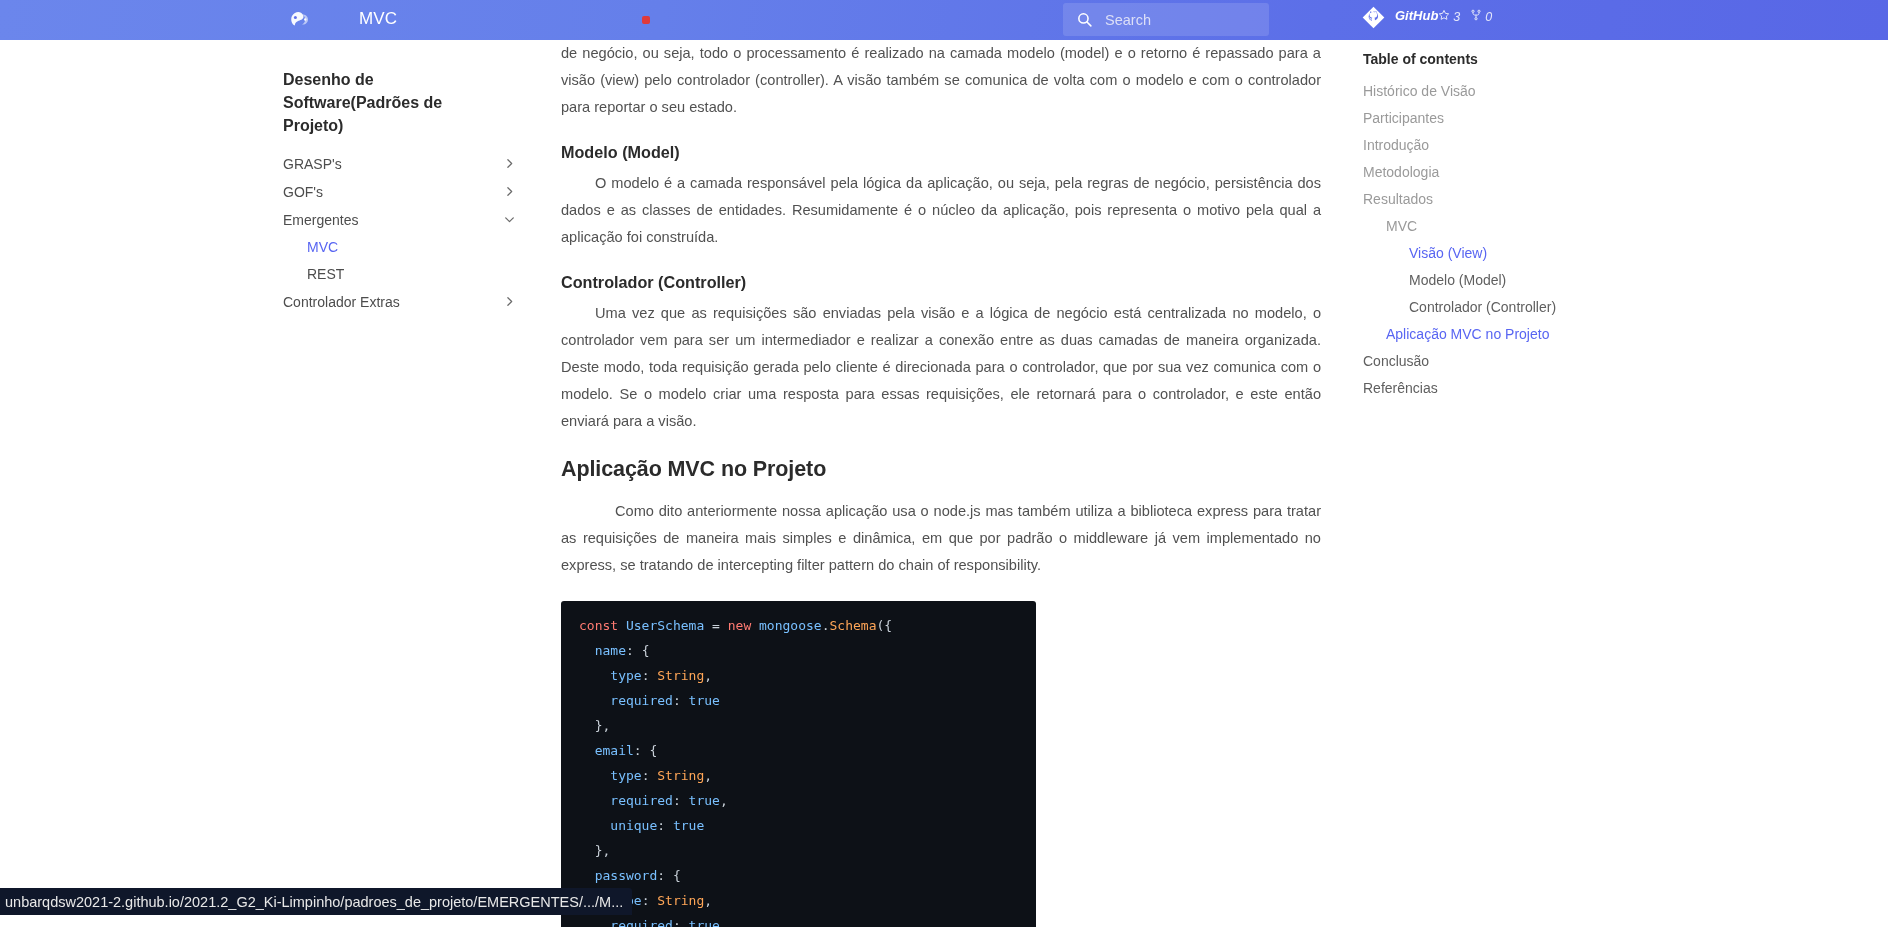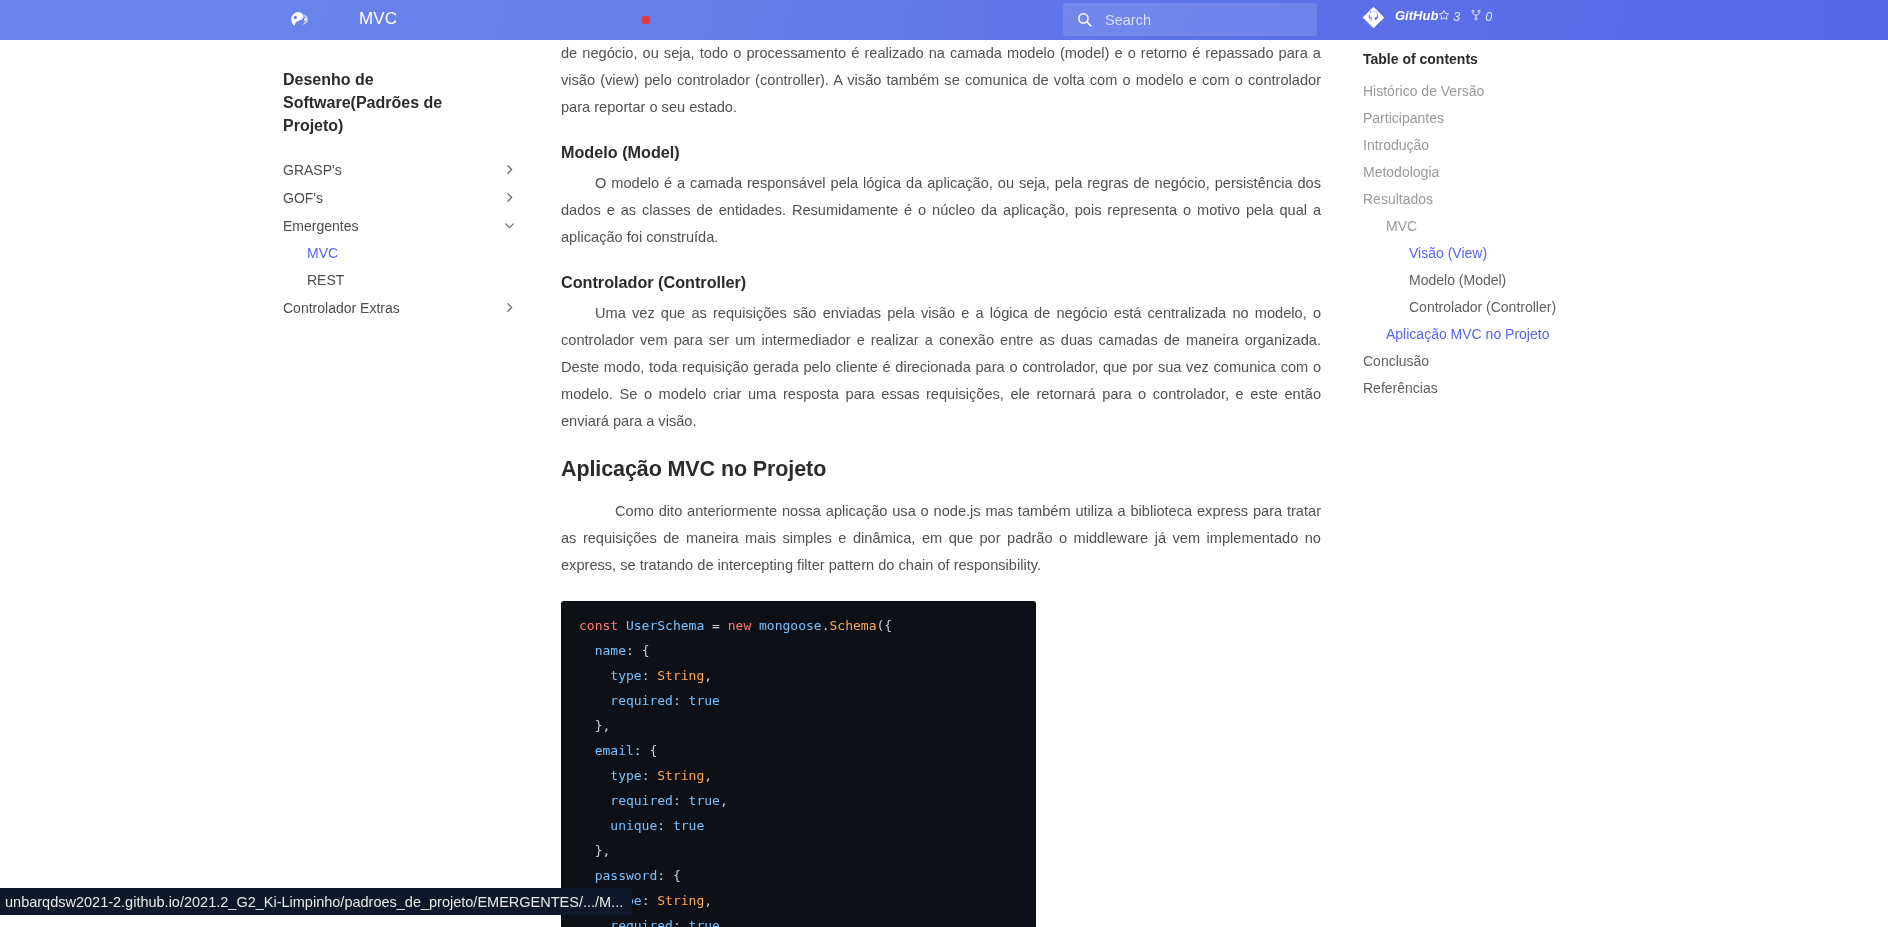--- a/index.html
+++ b/index.html
@@ -52,21 +52,21 @@
     width: 8px;
     height: 8px;
     border-radius: 2px;
     background: #e03a3a;
   }
 
   .search-box {
     position: absolute;
     left: 1063px;
     top: 3px;
-    width: 254px;
+    width: 206px;
     height: 33px;
     background: rgba(255,255,255,0.13);
     border-radius: 3px;
     display: flex;
     align-items: center;
     cursor: text;
   }
   .search-icon {
     margin-left: 12px;
     width: 18px; height: 18px;
@@ -121,21 +121,21 @@
   .nav-title {
     font-size: 16px;
     font-weight: 700;
     color: #2b2b2b;
     line-height: 1.45;
     margin-bottom: 12px;
     width: 220px;
   }
   .nav-item {
     display: flex;
-    align-items: flex-end;
+    align-items: center;
     justify-content: space-between;
     height: 28px;
     color: #4d4d4d;
     font-size: 14px;
     cursor: pointer;
     padding-right: 6px;
   }
   .nav-item.sub {
     padding-left: 24px;
     height: 27px;
@@ -383,21 +383,21 @@
     <span class="k-prop">type</span><span class="k-pun">:</span><span class="k-pun"> </span><span class="k-type">String</span><span class="k-pun">,</span>
     <span class="k-prop">required</span><span class="k-pun">:</span><span class="k-pun"> </span><span class="k-val">true</span><span class="k-pun">,</span>
   
   </pre>
     </div>
   </main>
 
   <aside class="toc">
     <div class="toc-title">Table of contents</div>
 
-    <div class="toc-item">Histórico de Versão</div>
+    <div class="toc-item">Histórico de Visão</div>
     <div class="toc-item">Participantes</div>
     <div class="toc-item">Introdução</div>
     <div class="toc-item">Metodologia</div>
     <div class="toc-item">Resultados</div>
     <div class="toc-item lvl2">MVC</div>
     <div class="toc-item lvl3 active">Visão (View)</div>
     <div class="toc-item lvl3">Modelo (Model)</div>
     <div class="toc-item lvl3">Controlador (Controller)</div>
     <div class="toc-item lvl2 accent">Aplicação MVC no Projeto</div>
     <div class="toc-item" style="color:#5f5f5f">Conclusão</div>

